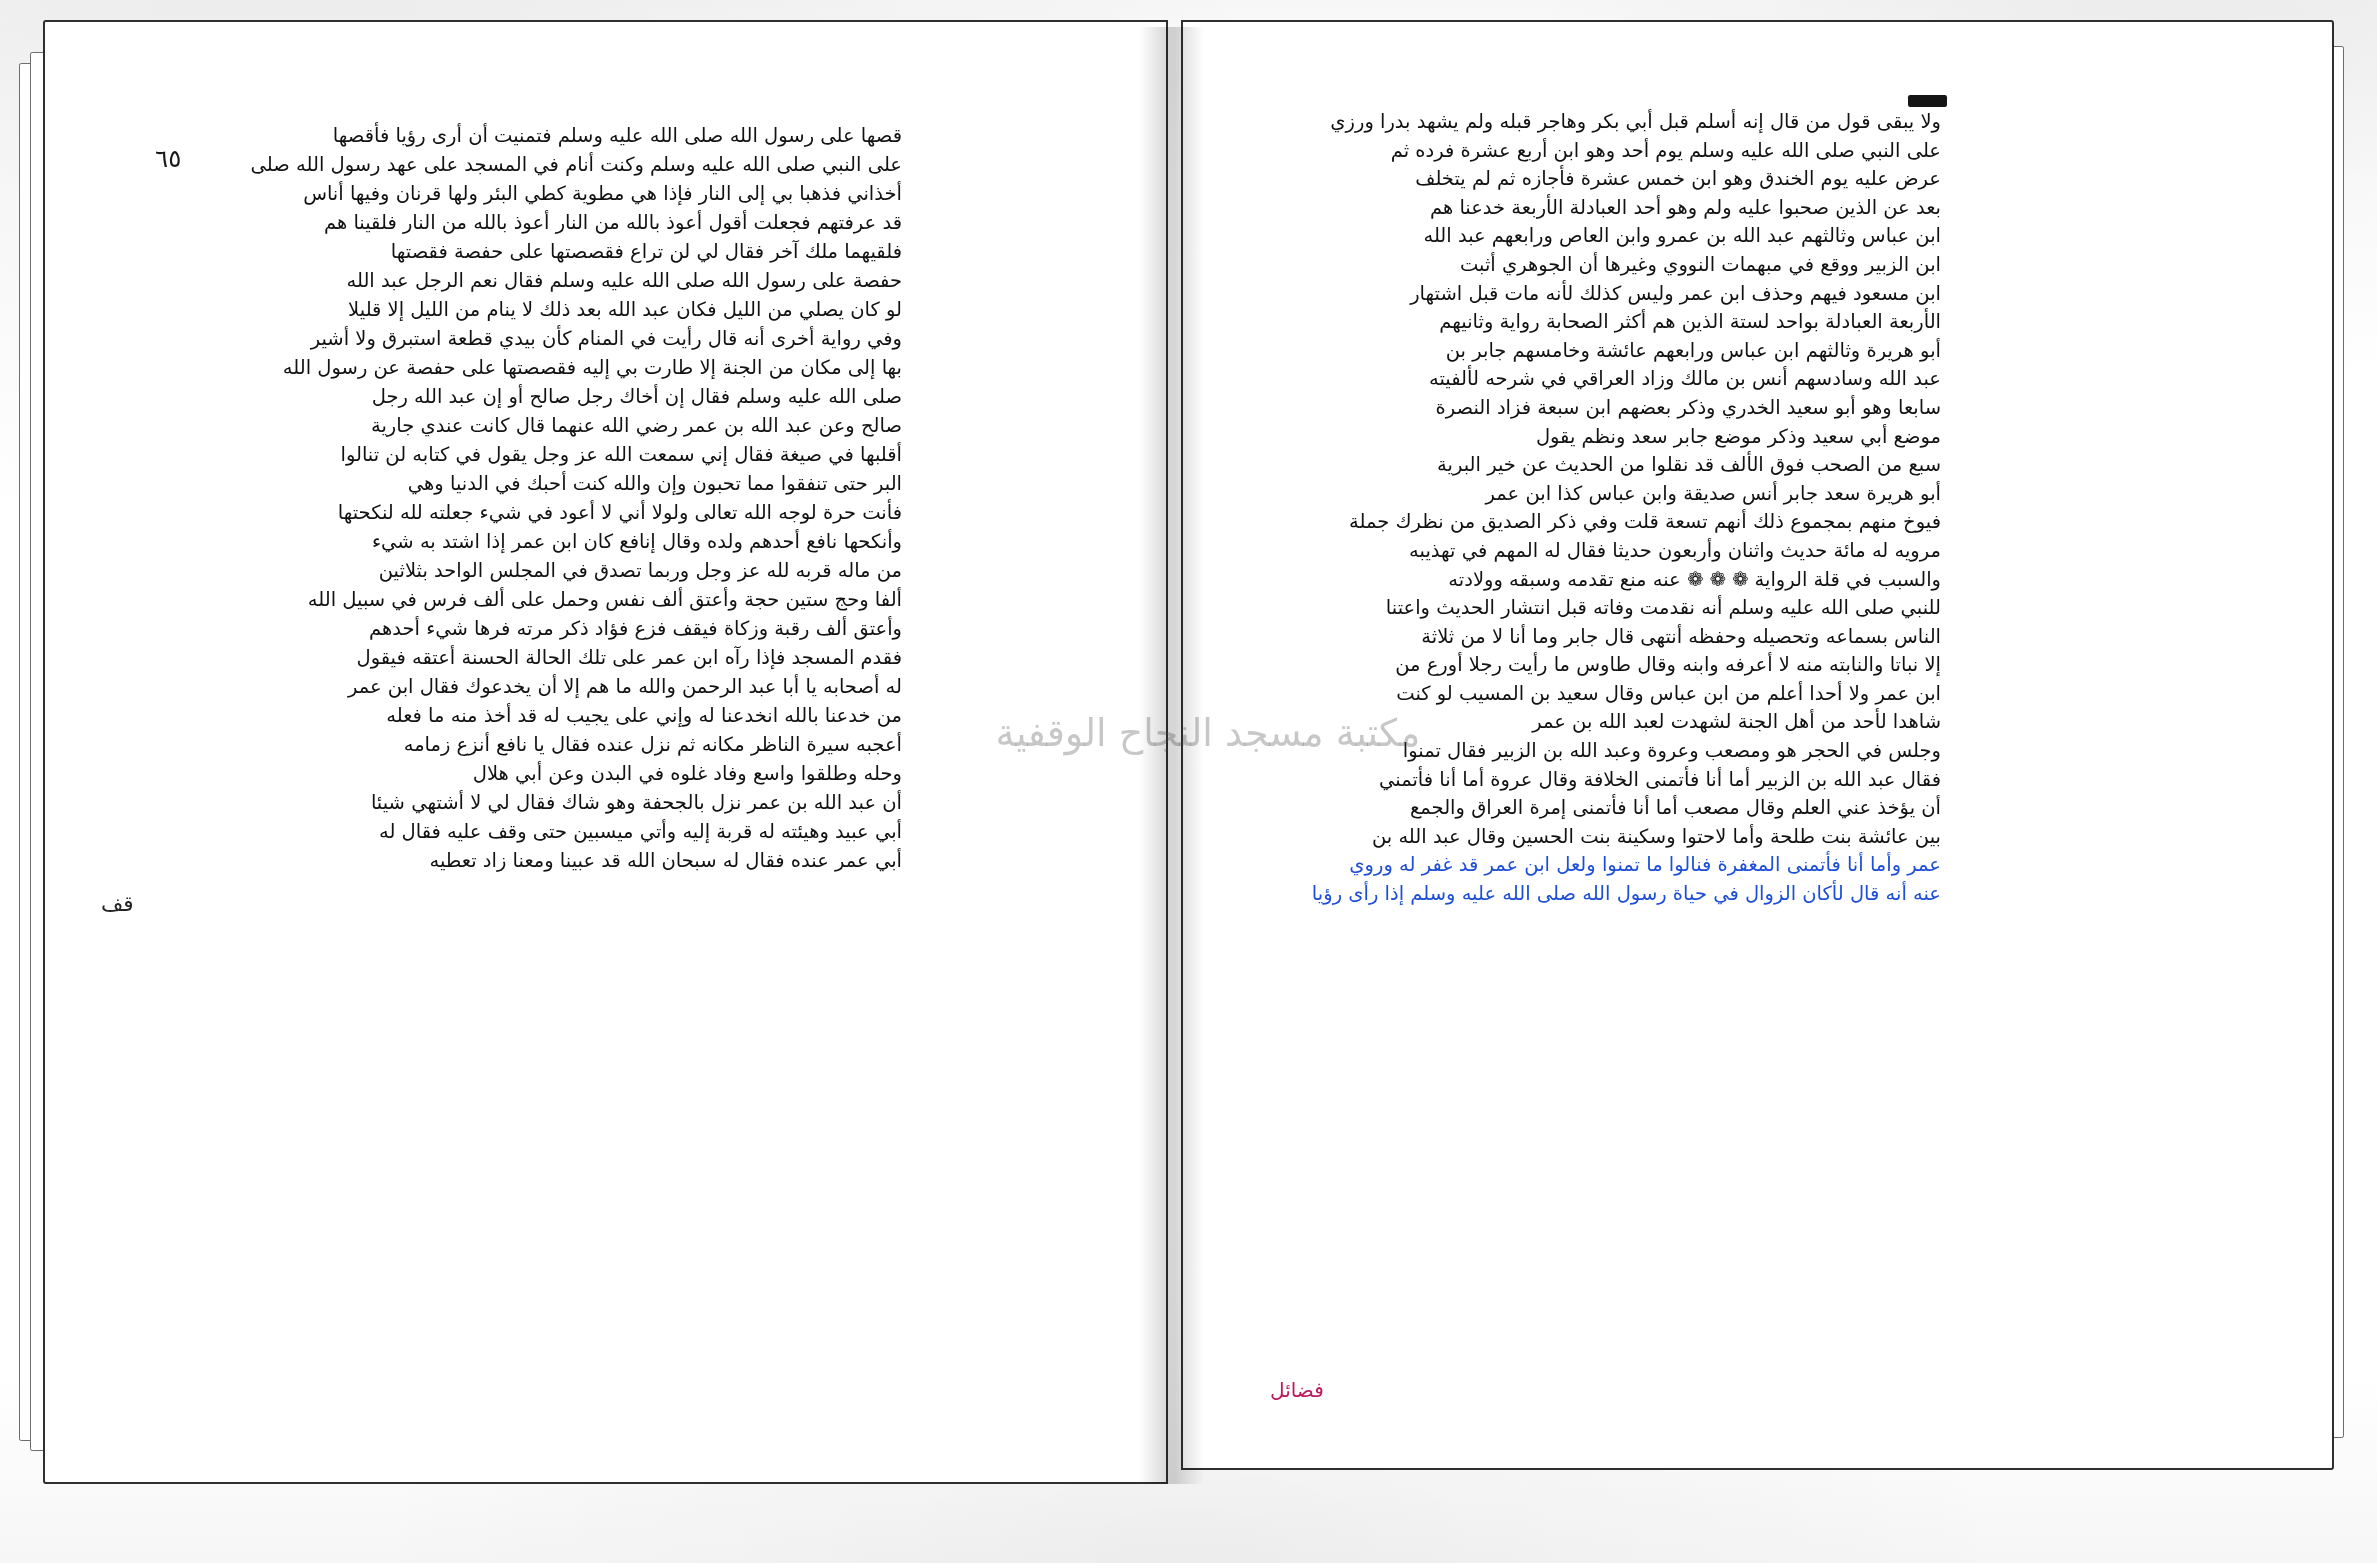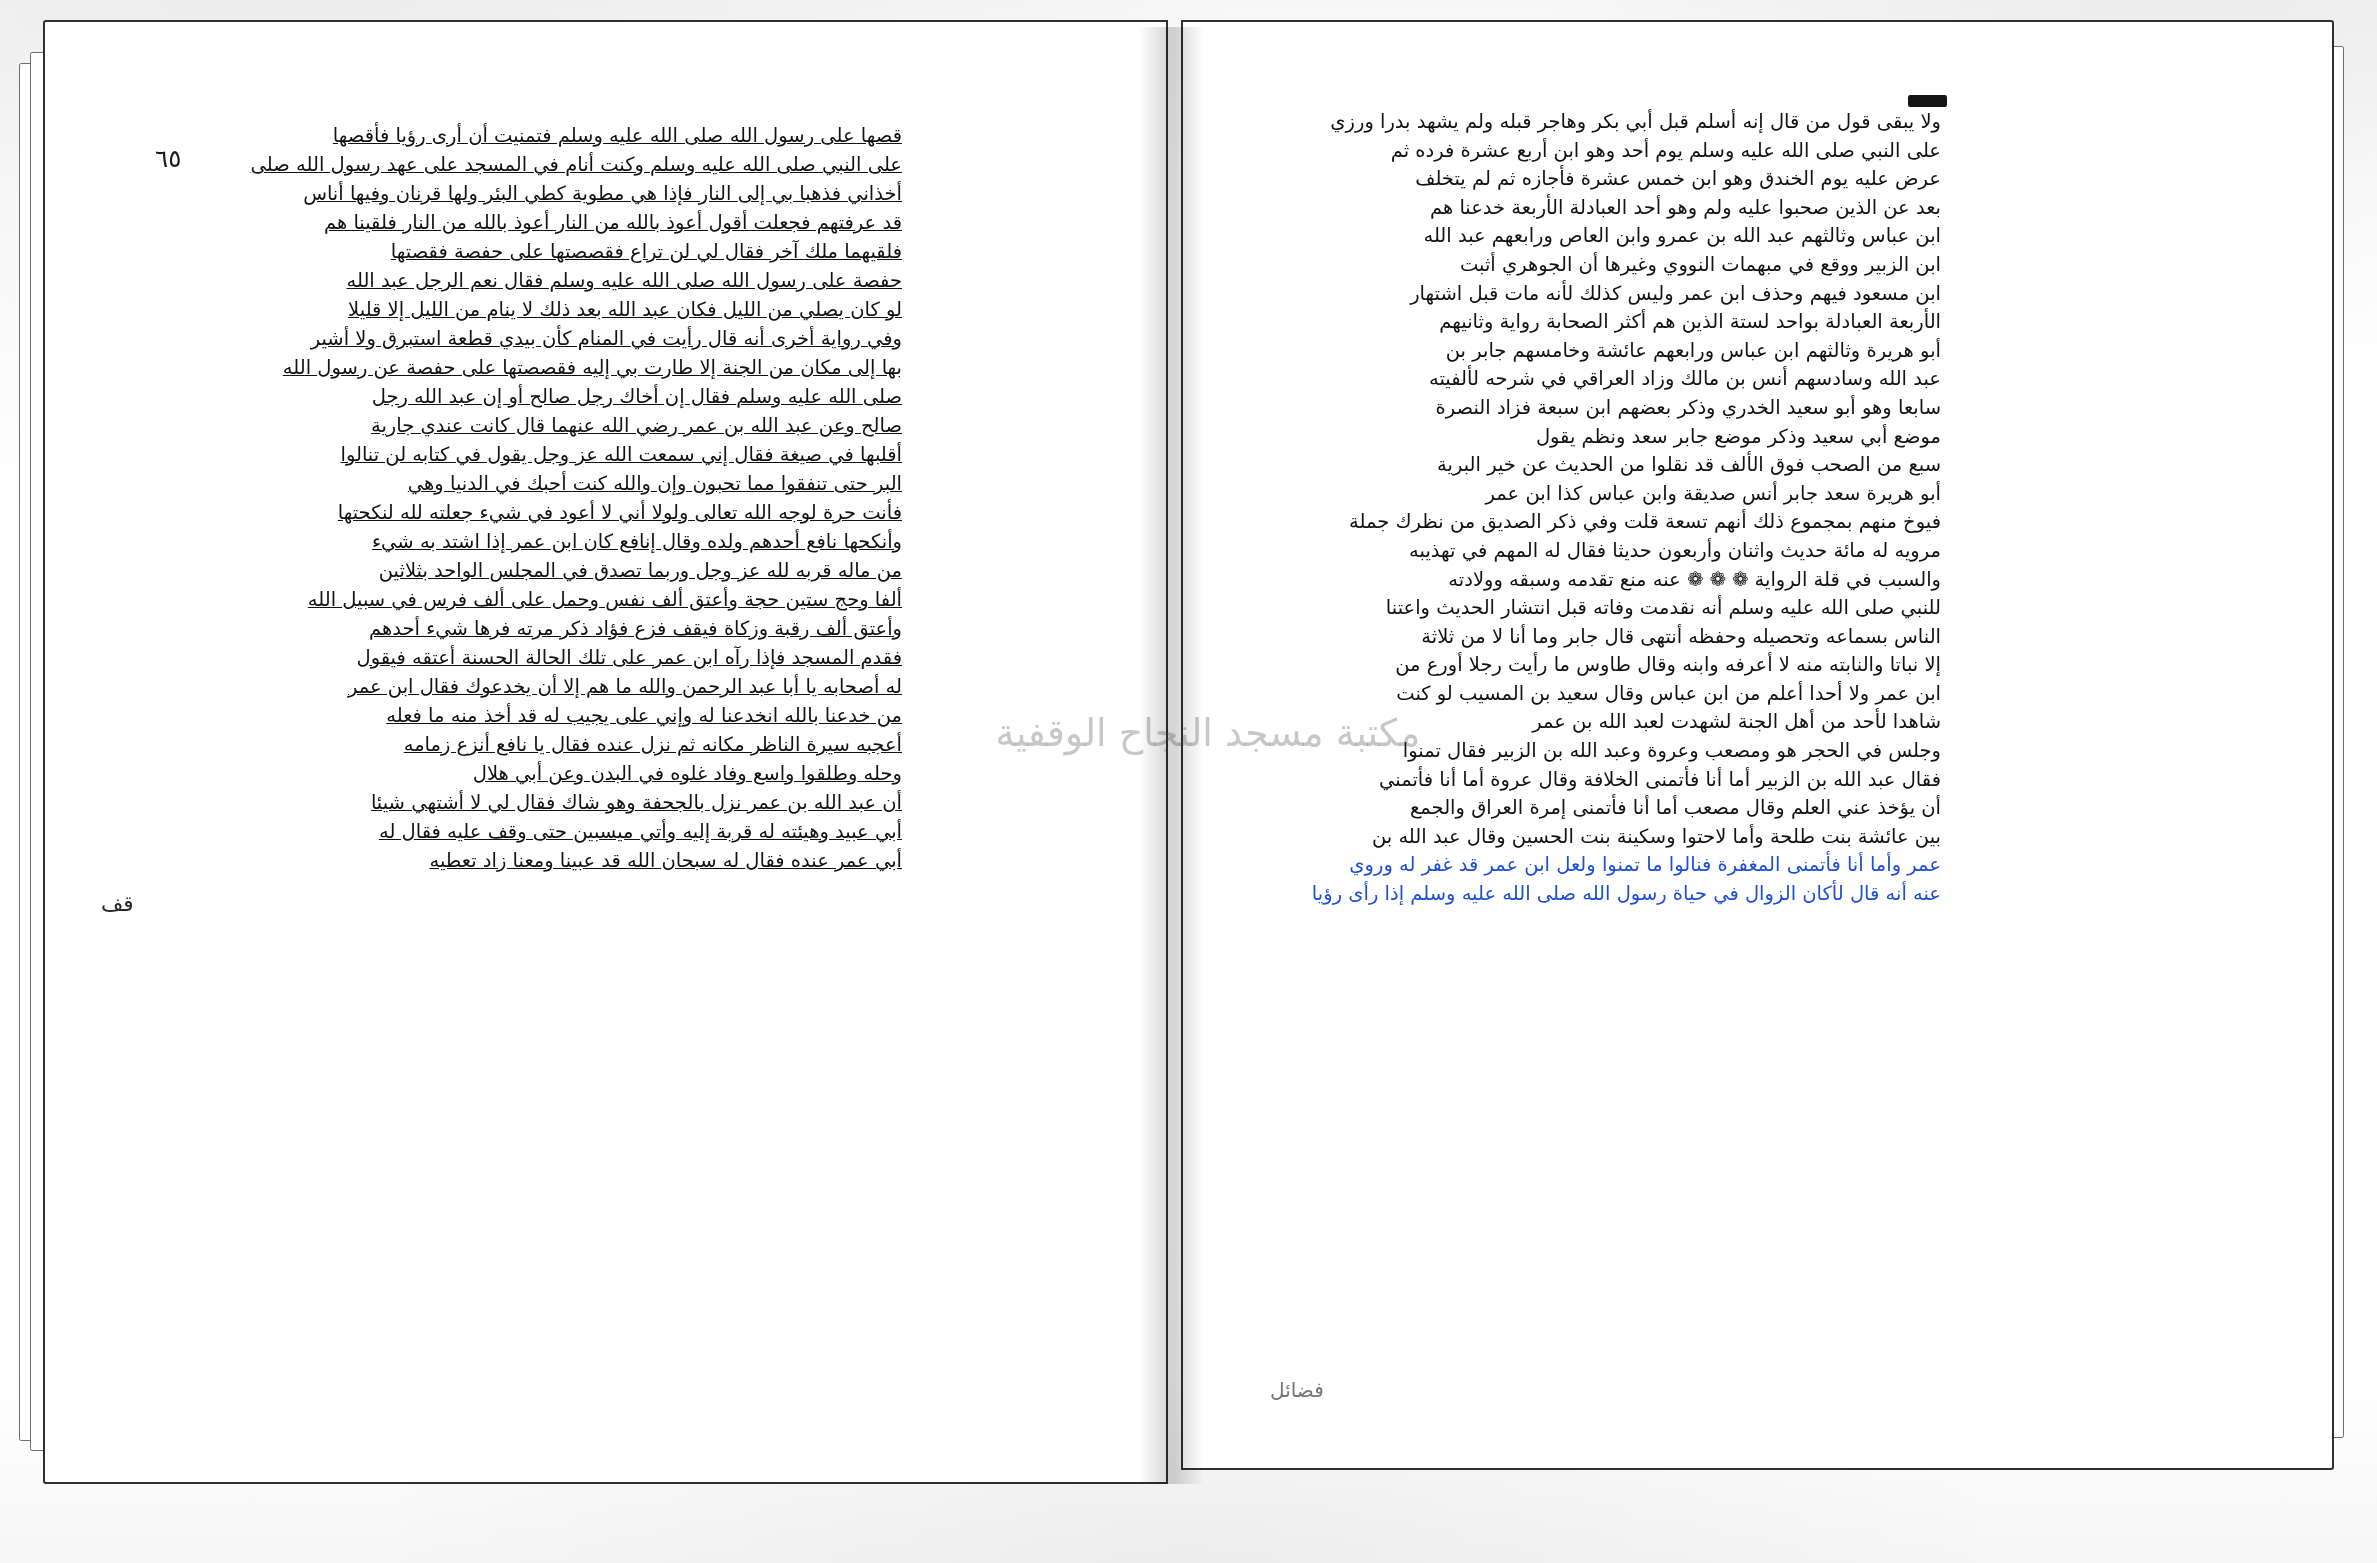--- a/index.html
+++ b/index.html
@@ -109,35 +109,34 @@
     background: #151515;
     border-radius: 2.2px;
   }
 
   
   .tb-left {
     left: 159px;
     top: 121px;
     width: 743px;
     height: 1241px;
-    text-decoration: underline;
   }
   .tb-left .line {
     font-size: 19.5px;
     line-height: 29px;
     height: 29px;
   }
 
   
   .catchword {
     position: absolute;
     left: 1270px;
     top: 1378px;
     font-size: 20px;
-    color: #737373;
+    color: #be185d;
     direction: rtl;
   }
 
   
   .faded { color: #1d4ed8; }
 
   
   .folio {
     position: absolute;
     left: 155px;

